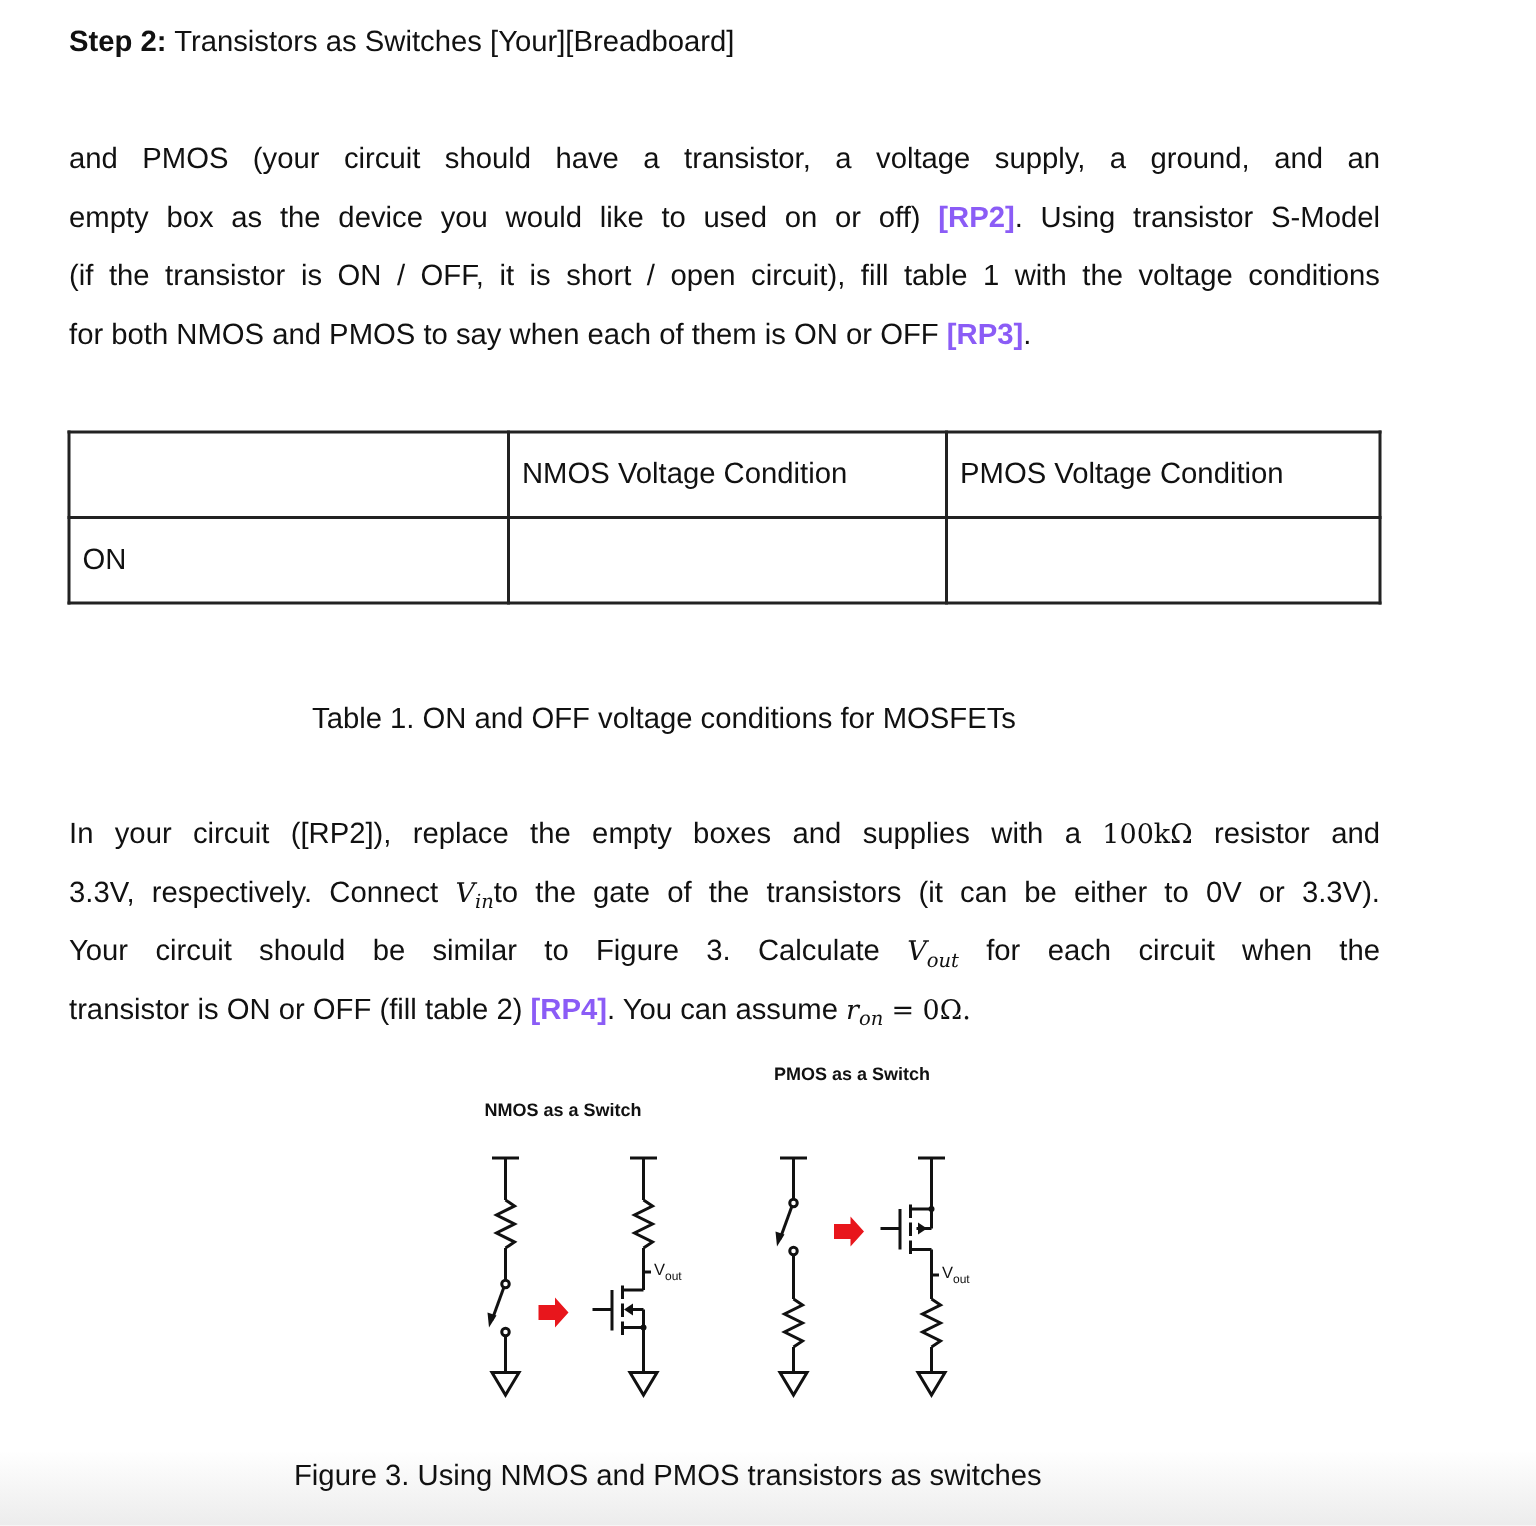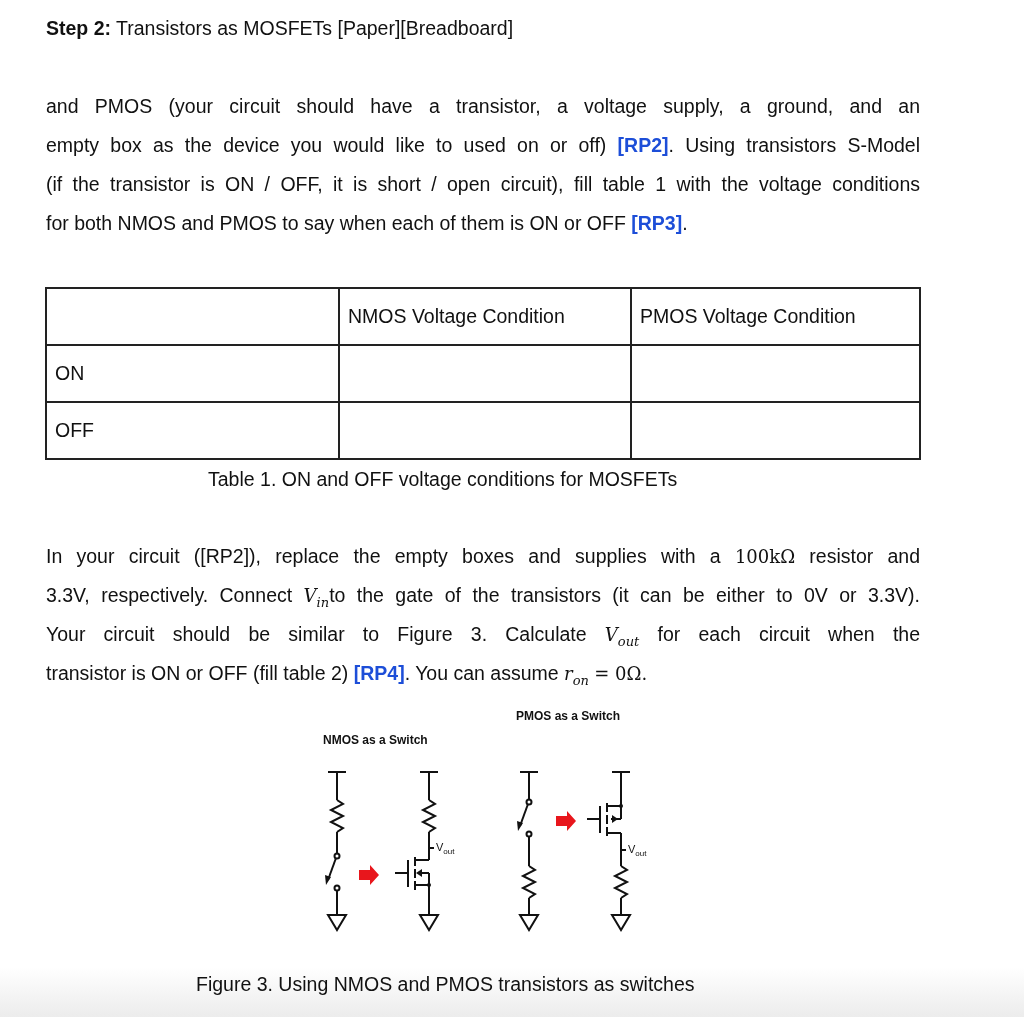--- a/index.html
+++ b/index.html
@@ -9,21 +9,21 @@
     font-family:"Liberation Sans", sans-serif; color:#111;
   }
   .fade {
     position:absolute; left:0; right:0; bottom:0; height:50px;
     background:linear-gradient(#ffffff, #ececec);
   }
   .para { position:absolute; left:46px; width:874px; font-size:19.5px; }
   .line { position:absolute; left:0; white-space:nowrap; }
   .just { text-align:justify; text-align-last:justify; width:874px; }
   .b { font-weight:bold; }
-  .ref { color:#1d4ed8; font-weight:bold; }
+  .ref { color:#8b5cf6; font-weight:bold; }
   .math { font-family:"DejaVu Serif", serif; font-style:italic; font-size:18px; }
   .math sub { font-size:13px; }
   .mathu { font-family:"DejaVu Serif", serif; font-size:18px; }
 
   table.t1 {
     position:absolute; left:45px; top:287px; width:876px;
     border-collapse:collapse; font-size:19.5px;padding-left:48px;
   }
   table.t1 td {
     border:2px solid #222; height:55px; padding:0 8px;
@@ -33,50 +33,45 @@
   table.t1 td.c1 { width:274px; }
   .caption { position:absolute; font-size:19.5px; white-space:nowrap; }
   .figtitle { position:absolute; font-size:12px; font-weight:bold; white-space:nowrap; }
   .fig { position:absolute; left:290px; top:760px; }
 </style>
 </head>
 <body>
 
 <div class="para" style="top:17px;">
   <span class="b">Step 2:</span>
-  <span>Transistors as MOSFETs [Paper][Breadboard]</span>
+  <span>Transistors as Switches [Your][Breadboard]</span>
 </div>
 
 <div class="para" style="top:56px; height:200px;">
   <div class="line just" style="top:39px;">and PMOS (your circuit should have a transistor, a voltage supply, a ground, and an</div>
   <div class="line just" style="top:78px;">
     <span>empty box as the device you would like to used on or off)</span>
-    <span class="ref">[RP2]</span><span>. Using transistors S-Model</span>
+    <span class="ref">[RP2]</span><span>. Using transistor S-Model</span>
   </div>
   <div class="line just" style="top:117px;">(if the transistor is ON / OFF, it is short / open circuit), fill table 1 with the voltage conditions</div>
   <div class="line" style="top:156px;">
     <span>for both NMOS and PMOS to say when each of them is ON or OFF</span>
     <span class="ref">[RP3]</span><span>.</span>
   </div>
 </div>
 
 <table class="t1">
   <tbody>
       <tr>
     <td class="c0"></td>
     <td class="c1">NMOS Voltage Condition</td>
     <td>PMOS Voltage Condition</td>
   </tr>
   <tr>
     <td class="c0">ON</td>
-    <td class="c1"></td>
-    <td></td>
-  </tr>
-  <tr>
-    <td class="c0">OFF</td>
     <td class="c1"></td>
     <td></td>
   </tr>
 </tbody>
   </table>
 <div class="caption" style="left:208px; top:468px;">Table 1. ON  and OFF voltage conditions for MOSFETs</div>
 
 <div class="para" style="top:545px; height:160px;">
   <div class="line just" style="top:0px;">
     <span>In your circuit ([RP2]), replace the empty boxes and supplies with a</span>

